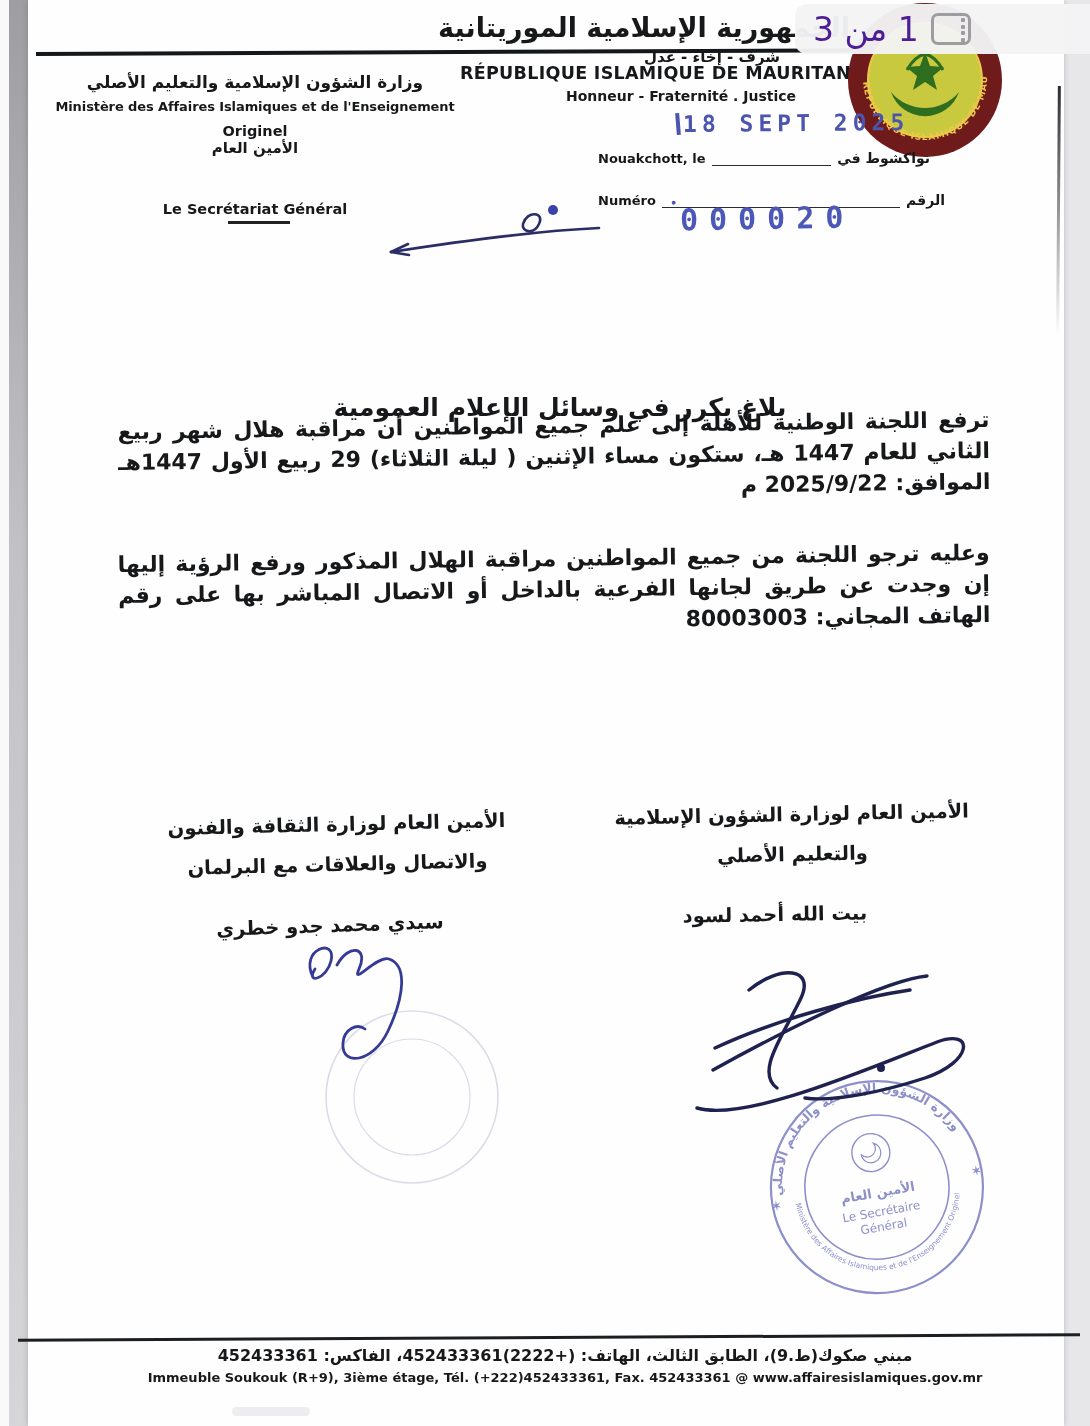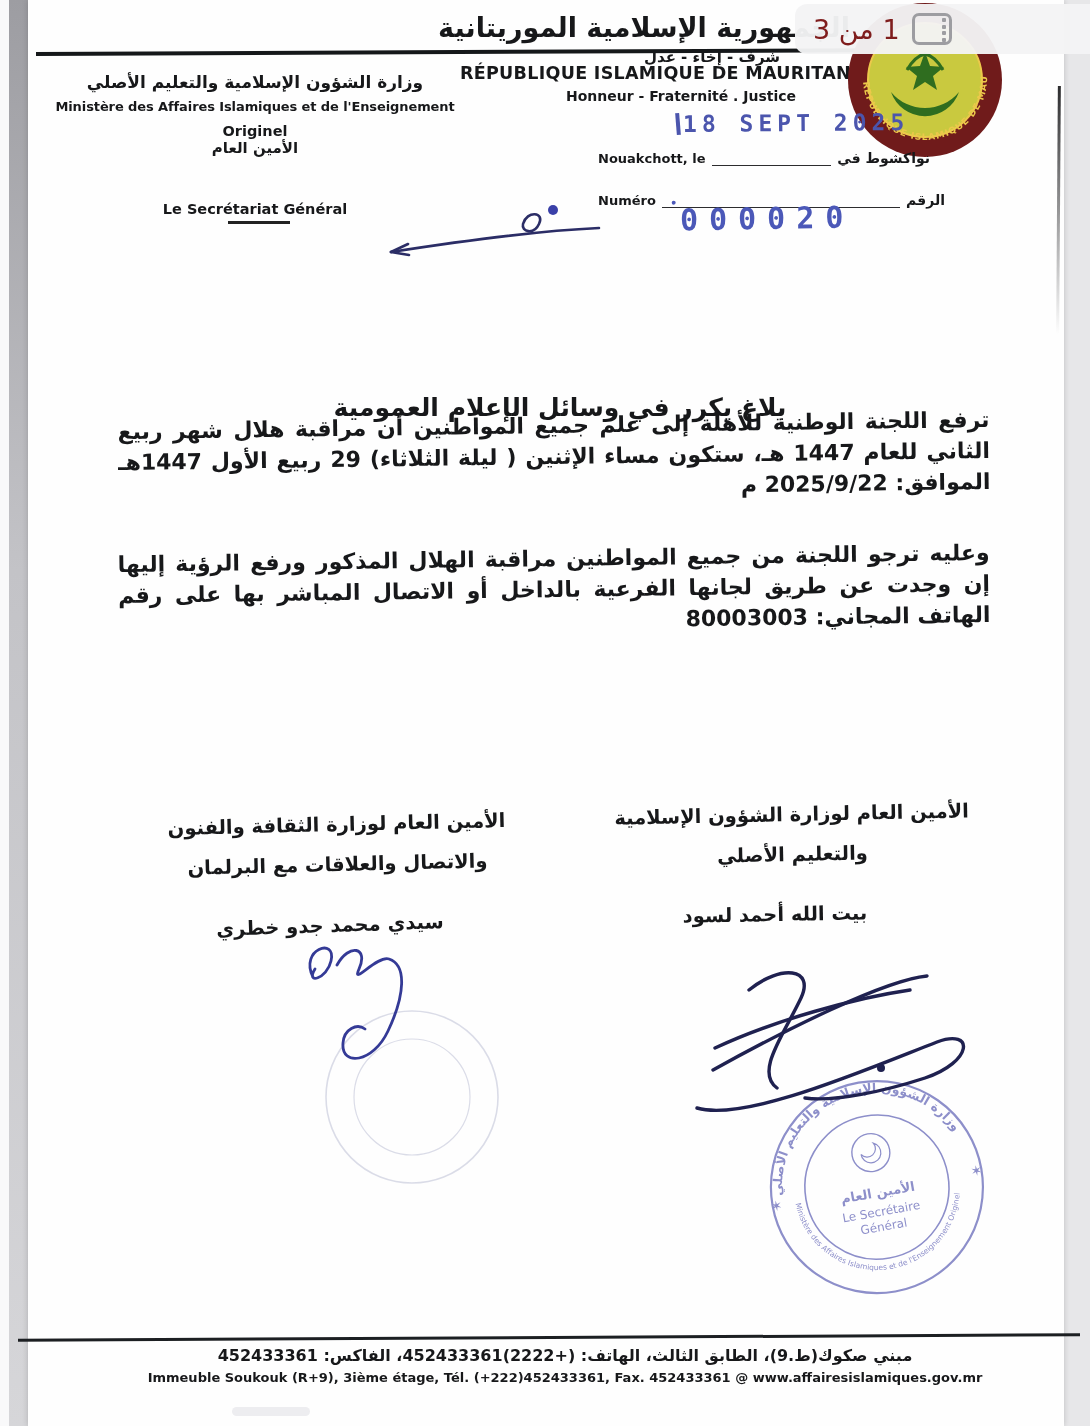--- a/index.html
+++ b/index.html
@@ -70,21 +70,21 @@
   
   .rule-footer{left:18px;top:1336px;width:1062px;height:3px;background:#1c1f22;transform:rotate(-.3deg);}
   .f-ar{left:140px;top:1346px;width:850px;direction:rtl;font-weight:700;font-size:16px;}
   .f-fr{left:90px;top:1370px;width:950px;font-weight:700;font-size:13px;}
   .home-bar{left:232px;top:1407px;width:78px;height:9px;background:#ededf0;border-radius:5px;}
 
   
   .pill{left:795px;top:4px;width:310px;height:50px;background:rgba(244,244,245,.96);
         border-radius:12px;display:flex;align-items:center;justify-content:flex-start;
         gap:12px;padding-left:18px;box-sizing:border-box;z-index:10;}
-  .pill-text{direction:rtl;font-size:27px;color:#7f1d1d;}
+  .pill-text{direction:rtl;font-size:33px;color:#4c1d95;}
   .pill-icon{width:40px;height:32px;border:3.5px solid #9d9da1;border-radius:7px;position:relative;box-sizing:border-box;}
   .pill-icon .dots{position:absolute;right:3px;top:2px;display:flex;flex-direction:column;gap:2.5px;}
   .pill-icon .dots i{display:block;width:4px;height:4px;background:#9d9da1;border-radius:1px;}
 </style>
 </head>
 <body>
 
 <div class="screen">
   <div class="sliver-left"></div>
   <div class="edge-left"></div>

